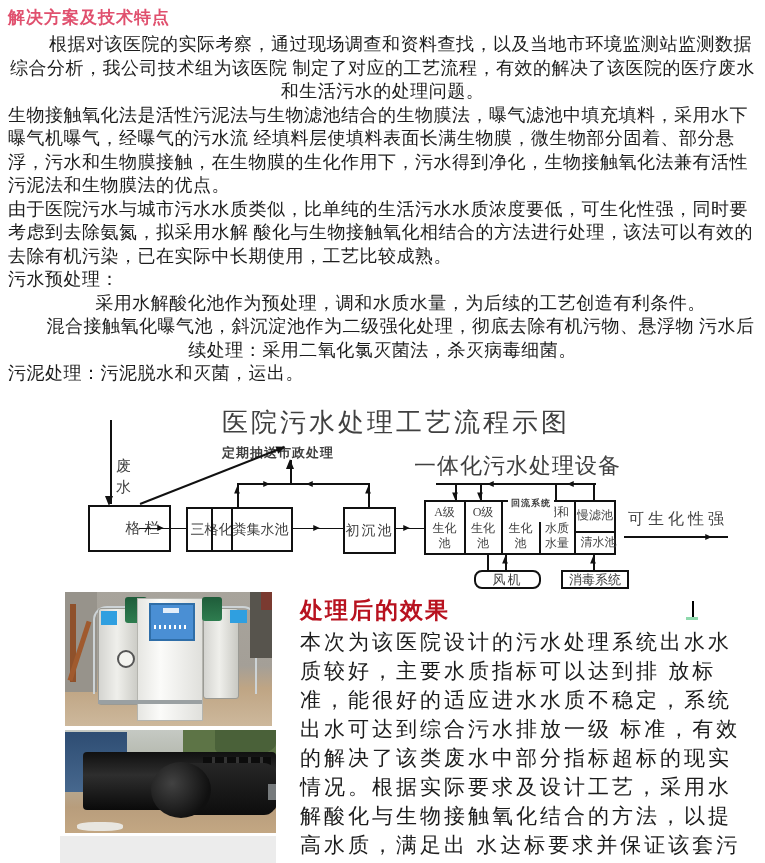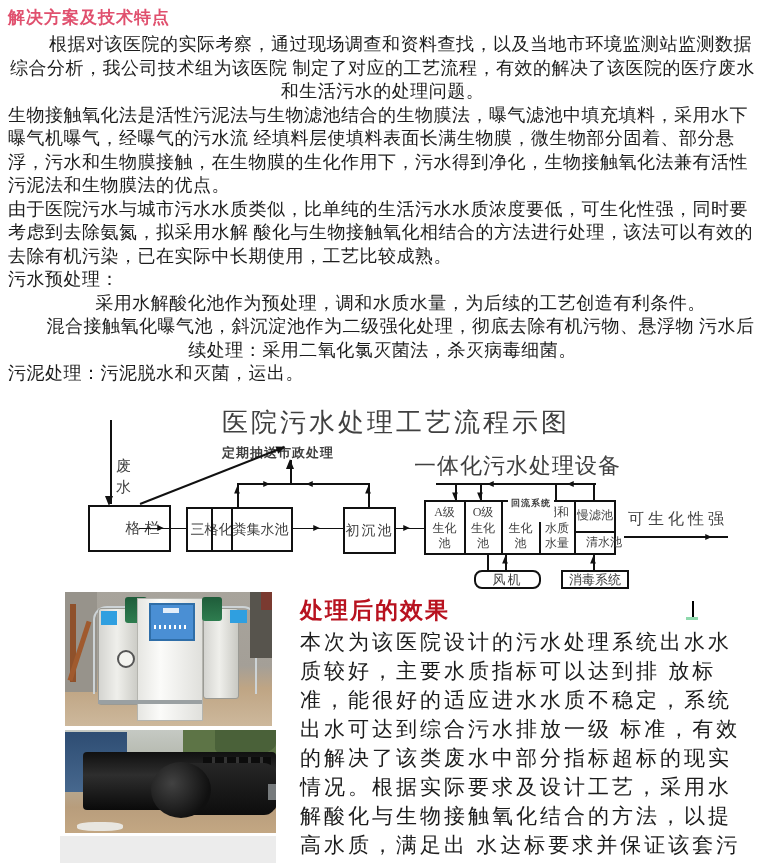--- a/index.html
+++ b/index.html
@@ -106,21 +106,21 @@
     <div class="cell" style="left:409px;top:102px;width:39px;">
       <span class="cw">A级生化池</span></div>
     <div class="cell" style="left:449px;top:102px;width:36px;">
       <span class="cw">O级生化池</span></div>
     <div class="cell" style="left:486px;top:102px;width:37px;">
       <span class="cw">O级生化池</span></div>
     <div class="cell" style="left:524px;top:102px;width:34px;">
       <span class="cw">调和水质水量</span></div>
     <div class="ln" style="left:558px;top:128px;width:40px;height:1.5px;"></div>
     <div class="cell" style="left:559px;top:104px;width:40px;">慢滤池</div>
-    <div class="cell" style="left:559px;top:131px;width:47px;text-align:right;">清水池</div>
+    <div class="cell" style="left:559px;top:131px;width:47px;">清水池</div>
 
     <div class="ln" style="left:420px;top:80px;width:160px;height:1.8px;"></div>
     <div class="ln" style="left:439px;top:80px;width:1.8px;height:17px;"></div>
     <div class="ar d sm" style="left:435px;top:88px;"></div>
     <div class="ln" style="left:464px;top:80px;width:1.8px;height:17px;"></div>
     <div class="ar d sm" style="left:460px;top:88px;"></div>
     <div class="ln" style="left:539px;top:80px;width:1.8px;height:17px;"></div>
     <div class="ln" style="left:577px;top:80px;width:1.8px;height:17px;"></div>
     <div class="ar l sm" style="left:470px;top:77px;"></div>
     <div class="ar l sm" style="left:550px;top:77px;"></div>

